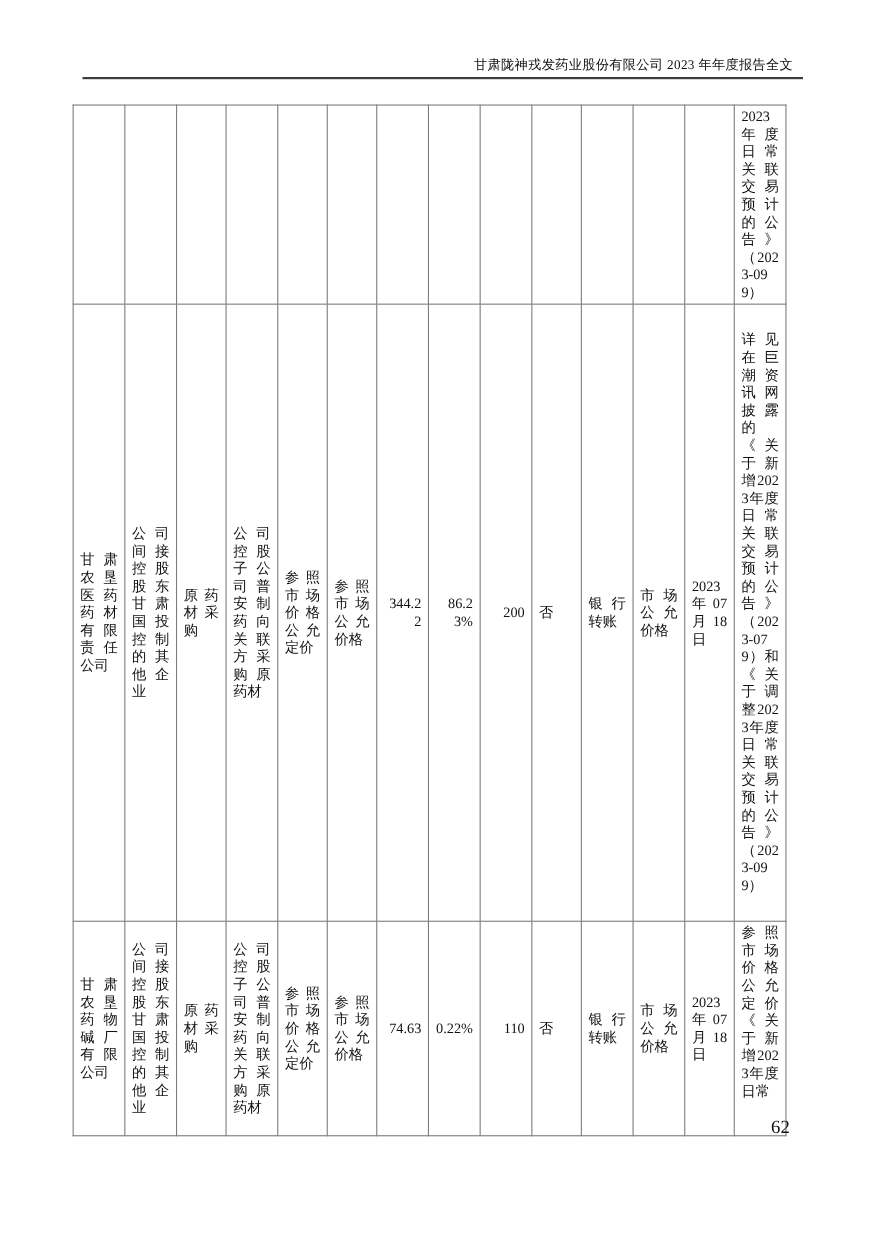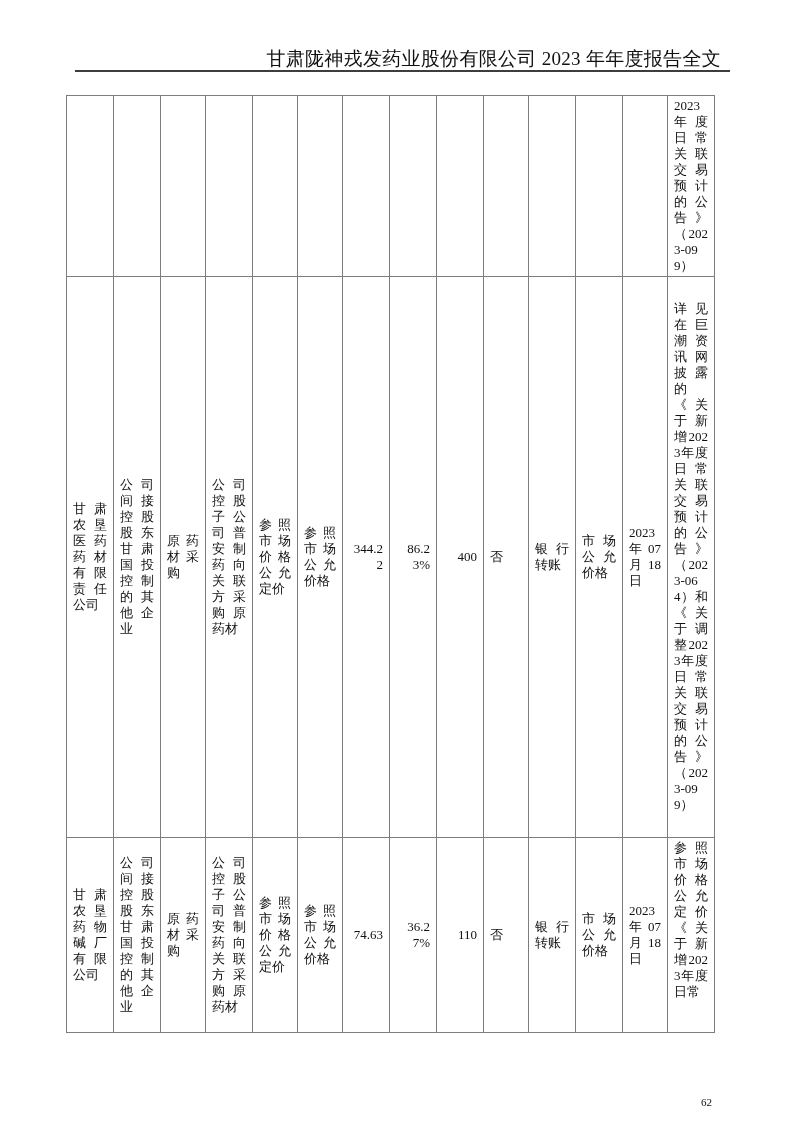--- a/index.html
+++ b/index.html
@@ -12,21 +12,21 @@
     height: 1122px;
     position: relative;
     font-family: "Liberation Serif", "DejaVu Serif", serif;
     color: #111111;
     overflow: hidden;
   }
   .page-header-title {
     position: absolute;
     top: 51px;
     right: 72px;
-    font-size: 19px;
+    font-size: 12px;
     line-height: 16px;
     letter-spacing: 0.3px;
     white-space: nowrap;
   }
   .header-rule {
     position: absolute;
     top: 70px;
     left: 75px;
     width: 655px;
     height: 2.4px;
@@ -62,23 +62,23 @@
     text-align: justify;
     text-justify: inter-character;
   }
   tr.cont-row td { vertical-align: top; }
   .clipbox {
     height: 190px;
     overflow: hidden;
   }
   .page-number {
     position: absolute;
-    top: 1096px;
+    top: 1015px;
     left: 701px;
-    font-size: 11px;
+    font-size: 17px;
   }
 </style>
 </head>
 <body>
 
 <div class="page-header-title">甘肃陇神戎发药业股份有限公司 2023 年年度报告全文</div>
 <div class="header-rule"></div>
 
 <table class="rpt">
   <colgroup>
@@ -116,36 +116,36 @@
   </tr>
   <tr style="height:561px">
     <td class="cjk">甘肃农垦医药药材有限责任公司</td>
     <td class="cjk">公司间接控股股东甘肃国投控制的其他企业</td>
     <td class="cjk">原药材采购</td>
     <td class="cjk">公司控股子公司普安制药向关联方采购原药材</td>
     <td class="cjk">参照市场价格公允定价</td>
     <td class="cjk">参照市场公允价格</td>
     <td class="num">344.22</td>
     <td class="num">86.23%</td>
-    <td class="num">400</td>
+    <td class="num">200</td>
     <td class="cjk">否</td>
     <td class="cjk">银行转账</td>
     <td class="cjk">市场公允价格</td>
     <td class="cjk">2023年07月18日</td>
-    <td class="idx">详见在巨潮资讯网披露的《关于新增2023年度日常关联交易预计的公告》（2023-064）和《关于调整2023年度日常关联交易预计的公告》（2023-099）</td>
+    <td class="idx">详见在巨潮资讯网披露的《关于新增2023年度日常关联交易预计的公告》（2023-079）和《关于调整2023年度日常关联交易预计的公告》（2023-099）</td>
   </tr>
   <tr style="height:190px">
     <td class="cjk">甘肃农垦药物碱厂有限公司</td>
     <td class="cjk">公司间接控股股东甘肃国投控制的其他企业</td>
     <td class="cjk">原药材采购</td>
     <td class="cjk">公司控股子公司普安制药向关联方采购原药材</td>
     <td class="cjk">参照市场价格公允定价</td>
     <td class="cjk">参照市场公允价格</td>
     <td class="num">74.63</td>
-    <td class="num">36.27%</td>
+    <td class="num">0.22%</td>
     <td class="num">110</td>
     <td class="cjk">否</td>
     <td class="cjk">银行转账</td>
     <td class="cjk">市场公允价格</td>
     <td class="cjk">2023年07月18日</td>
     <td class="idx">
       <div class="clipbox">参照市场价格公允定价《关于新增2023年度日常</div>
     </td>
   </tr>
 </tbody>

